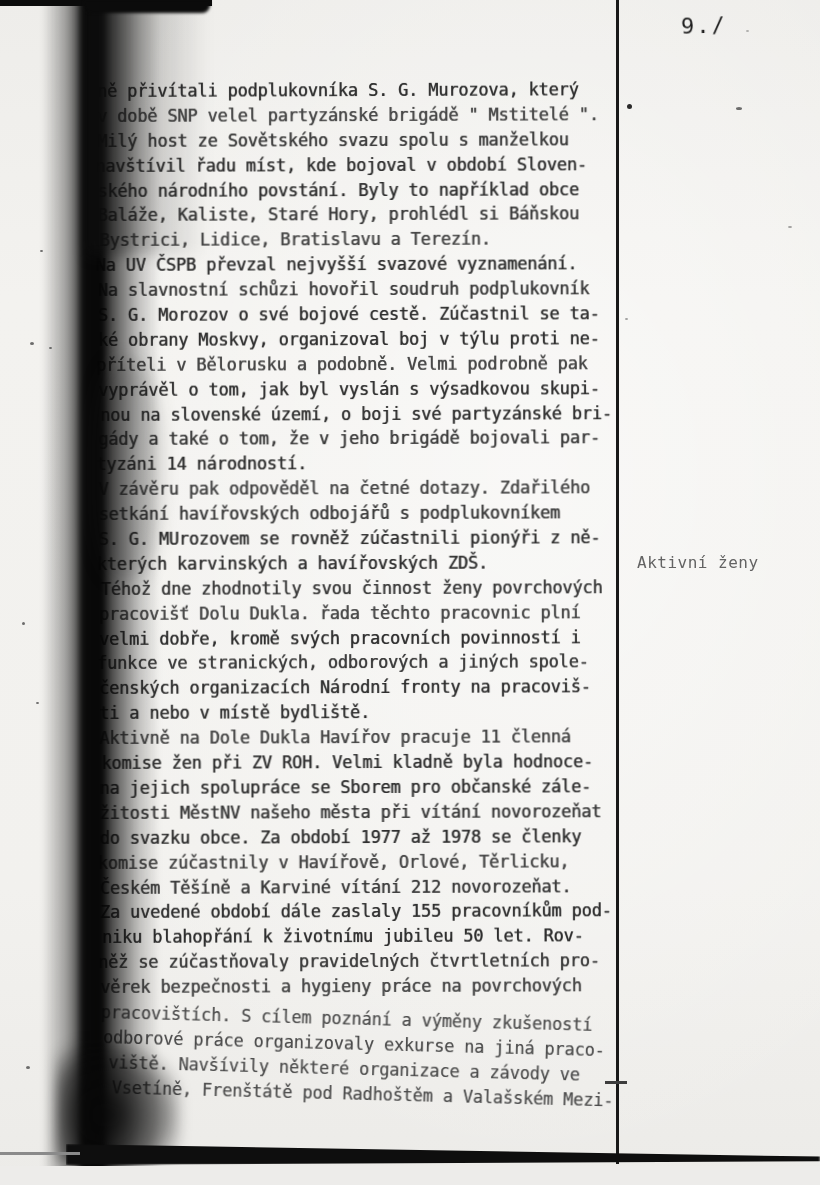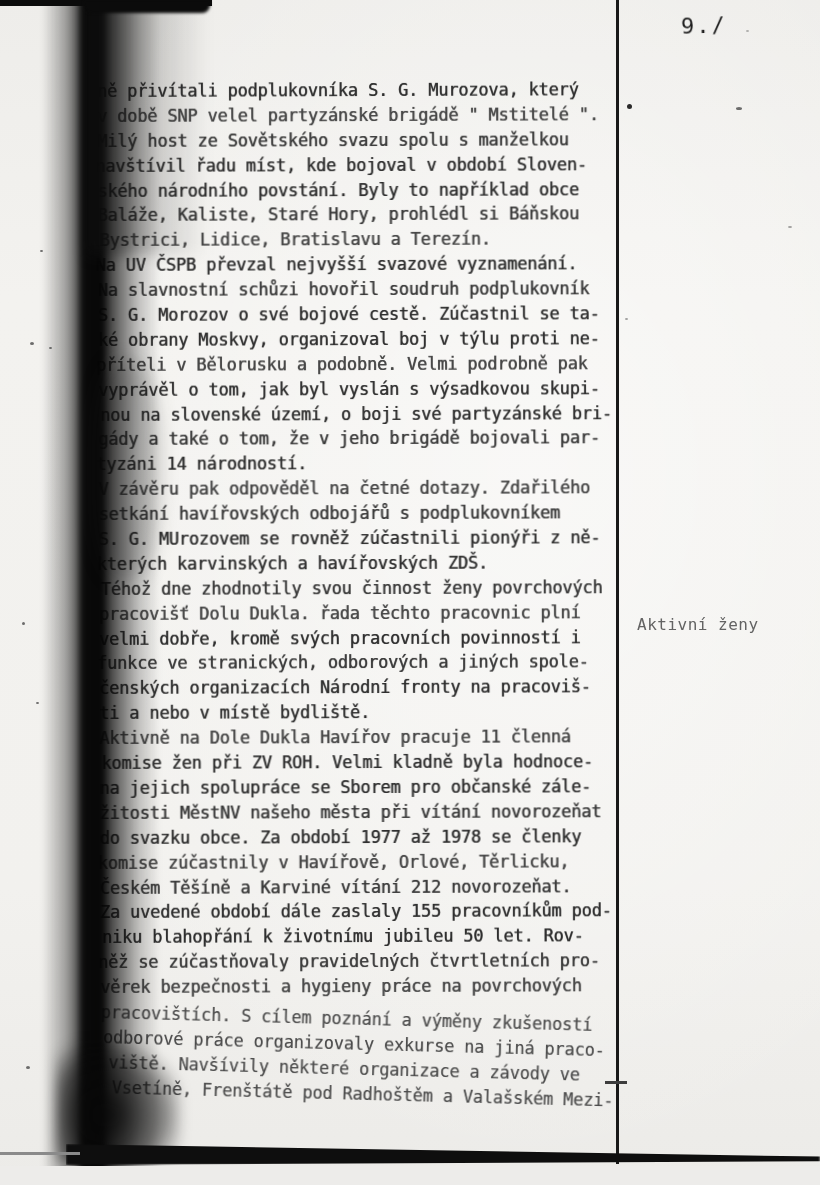--- a/index.html
+++ b/index.html
@@ -31,21 +31,21 @@
   .bottom .tline:nth-child(2) { margin-left:3px; }
   .bottom .tline:nth-child(3) { margin-left:9px; }
   .bottom .tline:nth-child(4) { margin-left:13px; }
 
   
   .page-num {
     left:681px; top:13px; font-size:22px; color:#1d1d1d;
     letter-spacing:2px; transform:rotate(-2deg); filter:blur(.2px);
   }
   .margin-note {
-    left:637px; top:615px; font-size:16px; color:#636363;
+    left:637px; top:553px; font-size:16px; color:#636363;
     letter-spacing:0.5px; filter:blur(.3px); white-space:pre;
   }
 
   
   .vrule { left:616px; top:0; width:2.5px; height:1164px; background:#181818; }
   .vrule-dot { left:627px; top:104px; width:5px; height:5px; background:#2a2a2a; border-radius:50%; }
   .vrule-tick { left:605px; top:1081px; width:22px; height:3px; background:#3d3d3d; }
 
   
   .shadow-band {

